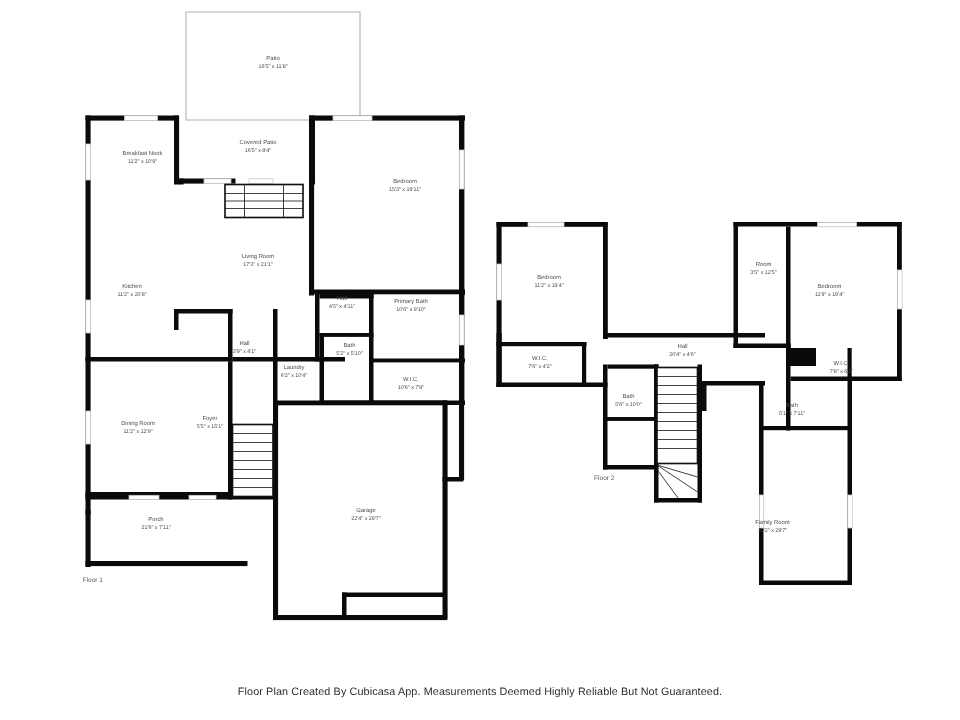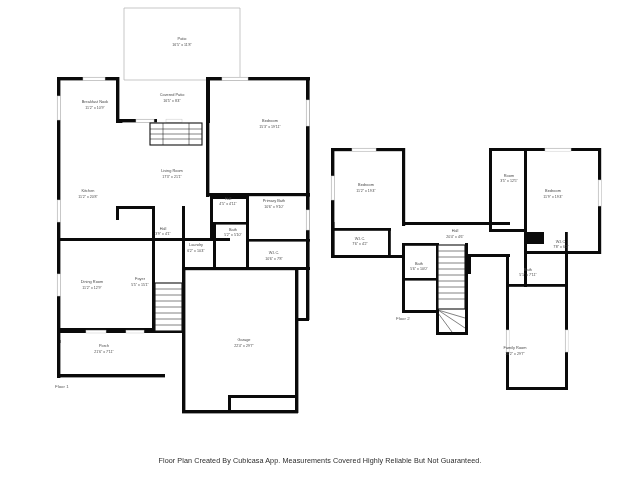--- a/index.html
+++ b/index.html
@@ -336,15 +336,15 @@
           <text class="rm-name" x="515" y="349">Family Room</text>
           <text class="rm-dim" x="515" y="354.6">10'2" x 29'7"</text>
         </g>
       </g>
 
       <text class="floor-tag" x="396" y="320">Floor 2</text>
     </g>
 
   </svg>
 
-  <div class="footer-note">Floor Plan Created By Cubicasa App. Measurements Covered Highly Reliable But Not Guaranteed.</div>
+  <div class="footer-note">Floor Plan Created By Cubicasa App. Measurements Deemed Highly Reliable But Not Guaranteed.</div>
 
 </div>
 
 </body></html>

